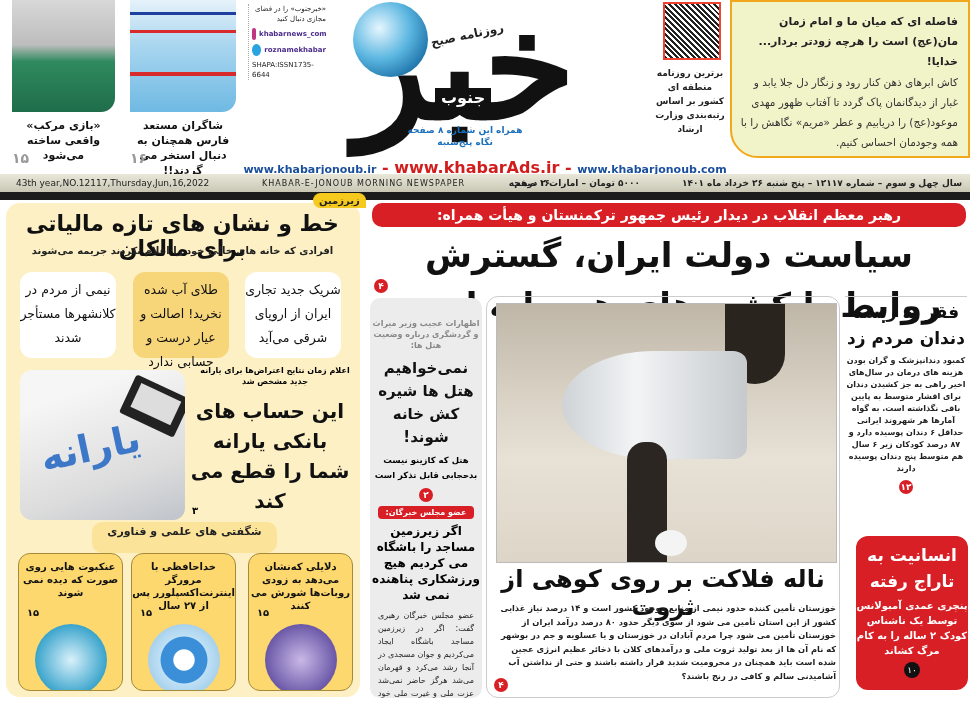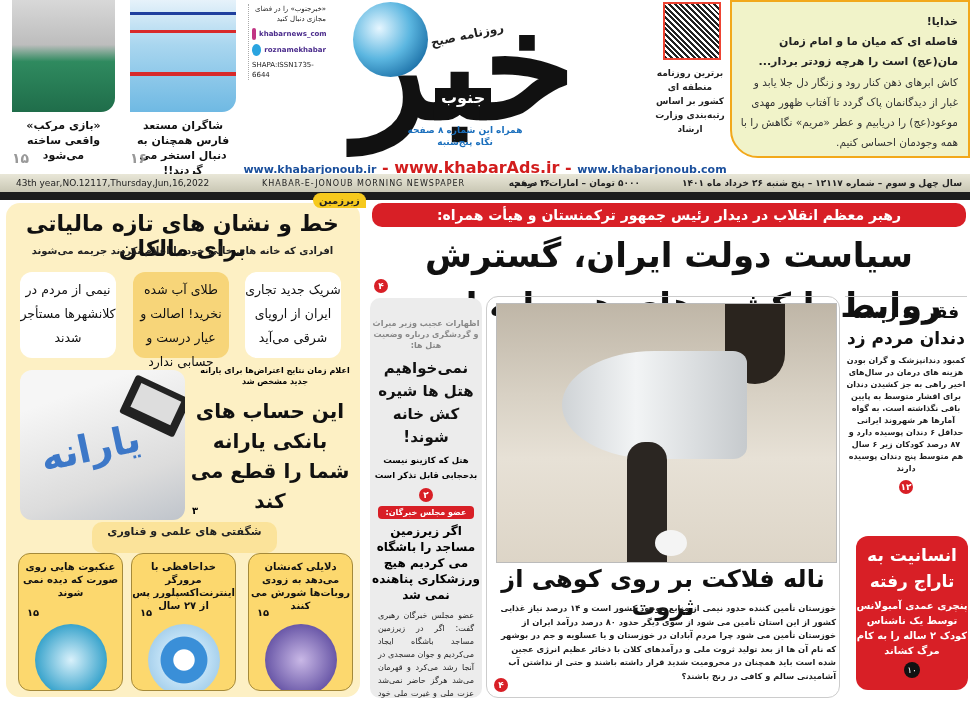--- a/index.html
+++ b/index.html
@@ -102,22 +102,22 @@
   <div class="globe"></div>
   <div class="logo-sub" style="left:95px;top:28px;color:#222;font-size:12px;transform:rotate(-12deg)">روزنامه صبح</div>
   <div class="logo-sub" style="left:100px;top:88px;font-size:16px;background:#111;padding:0 6px">جنوب</div>
   <div class="logo-sub" style="left:70px;top:124px;width:120px;text-align:center;color:#1a6fbd;font-size:9px;line-height:12px">همراه این شماره ۸ صفحه نگاه پنج‌شنبه</div>
 </div>
 
 <div class="qr"></div>
 <div class="rank">برترین روزنامه منطقه ای کشور بر اساس رتبه‌بندی وزارت ارشاد</div>
 
 <div class="prayer">
+  <h4>فاصله ای که میان ما و امام زمان مان(عج) است را هرچه زودتر بردار...</h4>
   <h4>خدایا!</h4>
-  <h4>فاصله ای که میان ما و امام زمان مان(عج) است را هرچه زودتر بردار...</h4>
   <p>کاش ابرهای ذهن کنار رود و زنگار دل جلا یابد و غبار از دیدگانمان پاک گردد تا آفتاب ظهور مهدی موعود(عج) را دریابیم و عطر «مریم» نگاهش را با همه وجودمان احساس کنیم.</p>
 </div>
 
 <div class="urls">
   <span>www.khabarjonoub.ir</span><span class="red"> - </span><span class="red">www.khabarAds.ir</span><span class="red"> - </span><span>www.khabarjonoub.com</span>
 </div>
 
 <div class="infobar">
   <span style="position:absolute;right:8px;font-weight:bold">سال چهل و سوم – شماره ۱۲۱۱۷ – پنج شنبه ۲۶ خرداد ماه ۱۴۰۱</span>
   <span style="position:absolute;right:330px;font-weight:bold">۵۰۰۰ تومان – امارات ۲ درهم</span>

